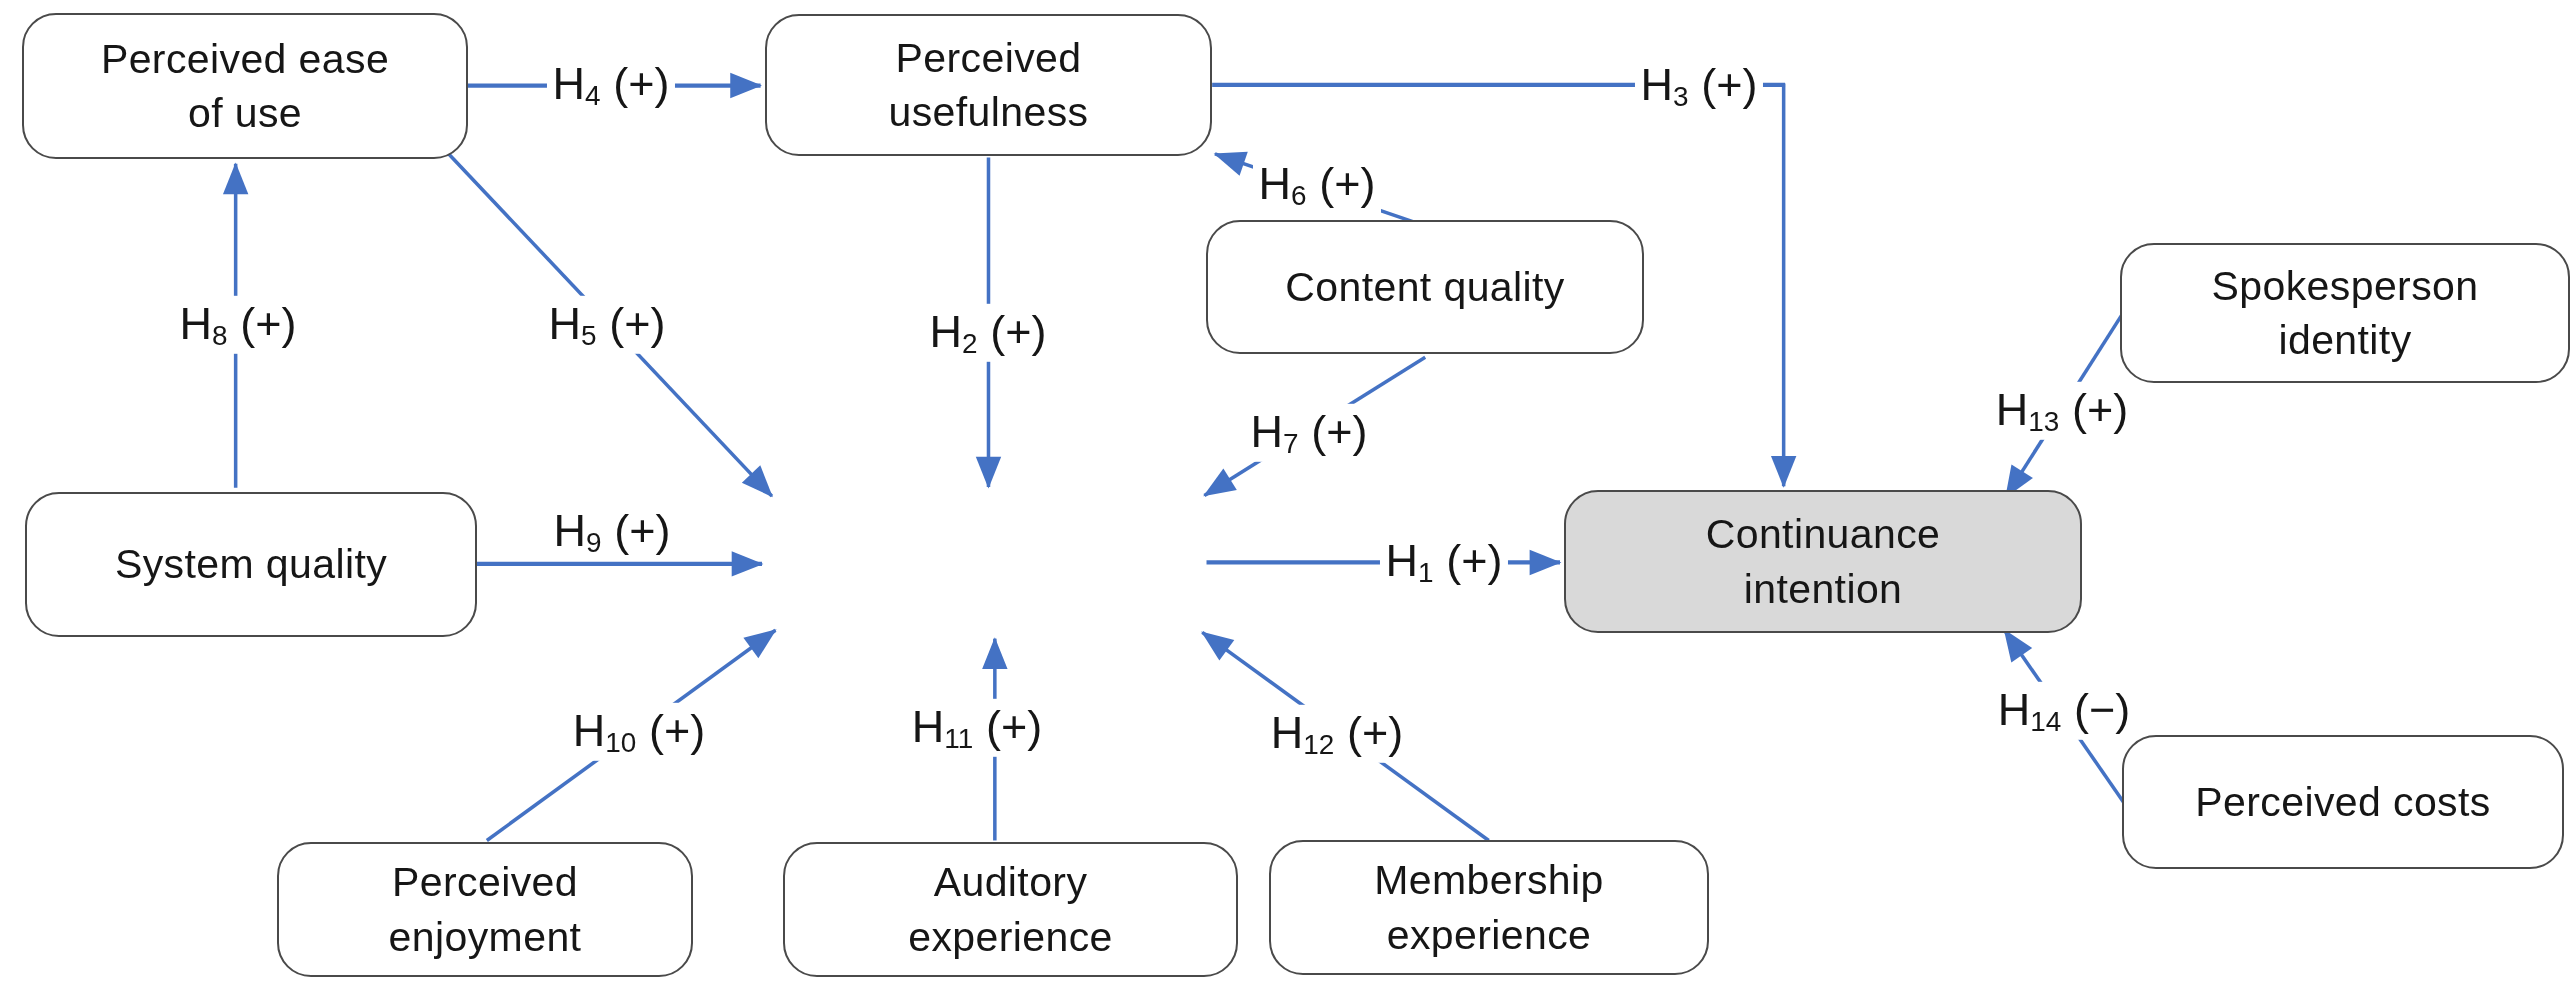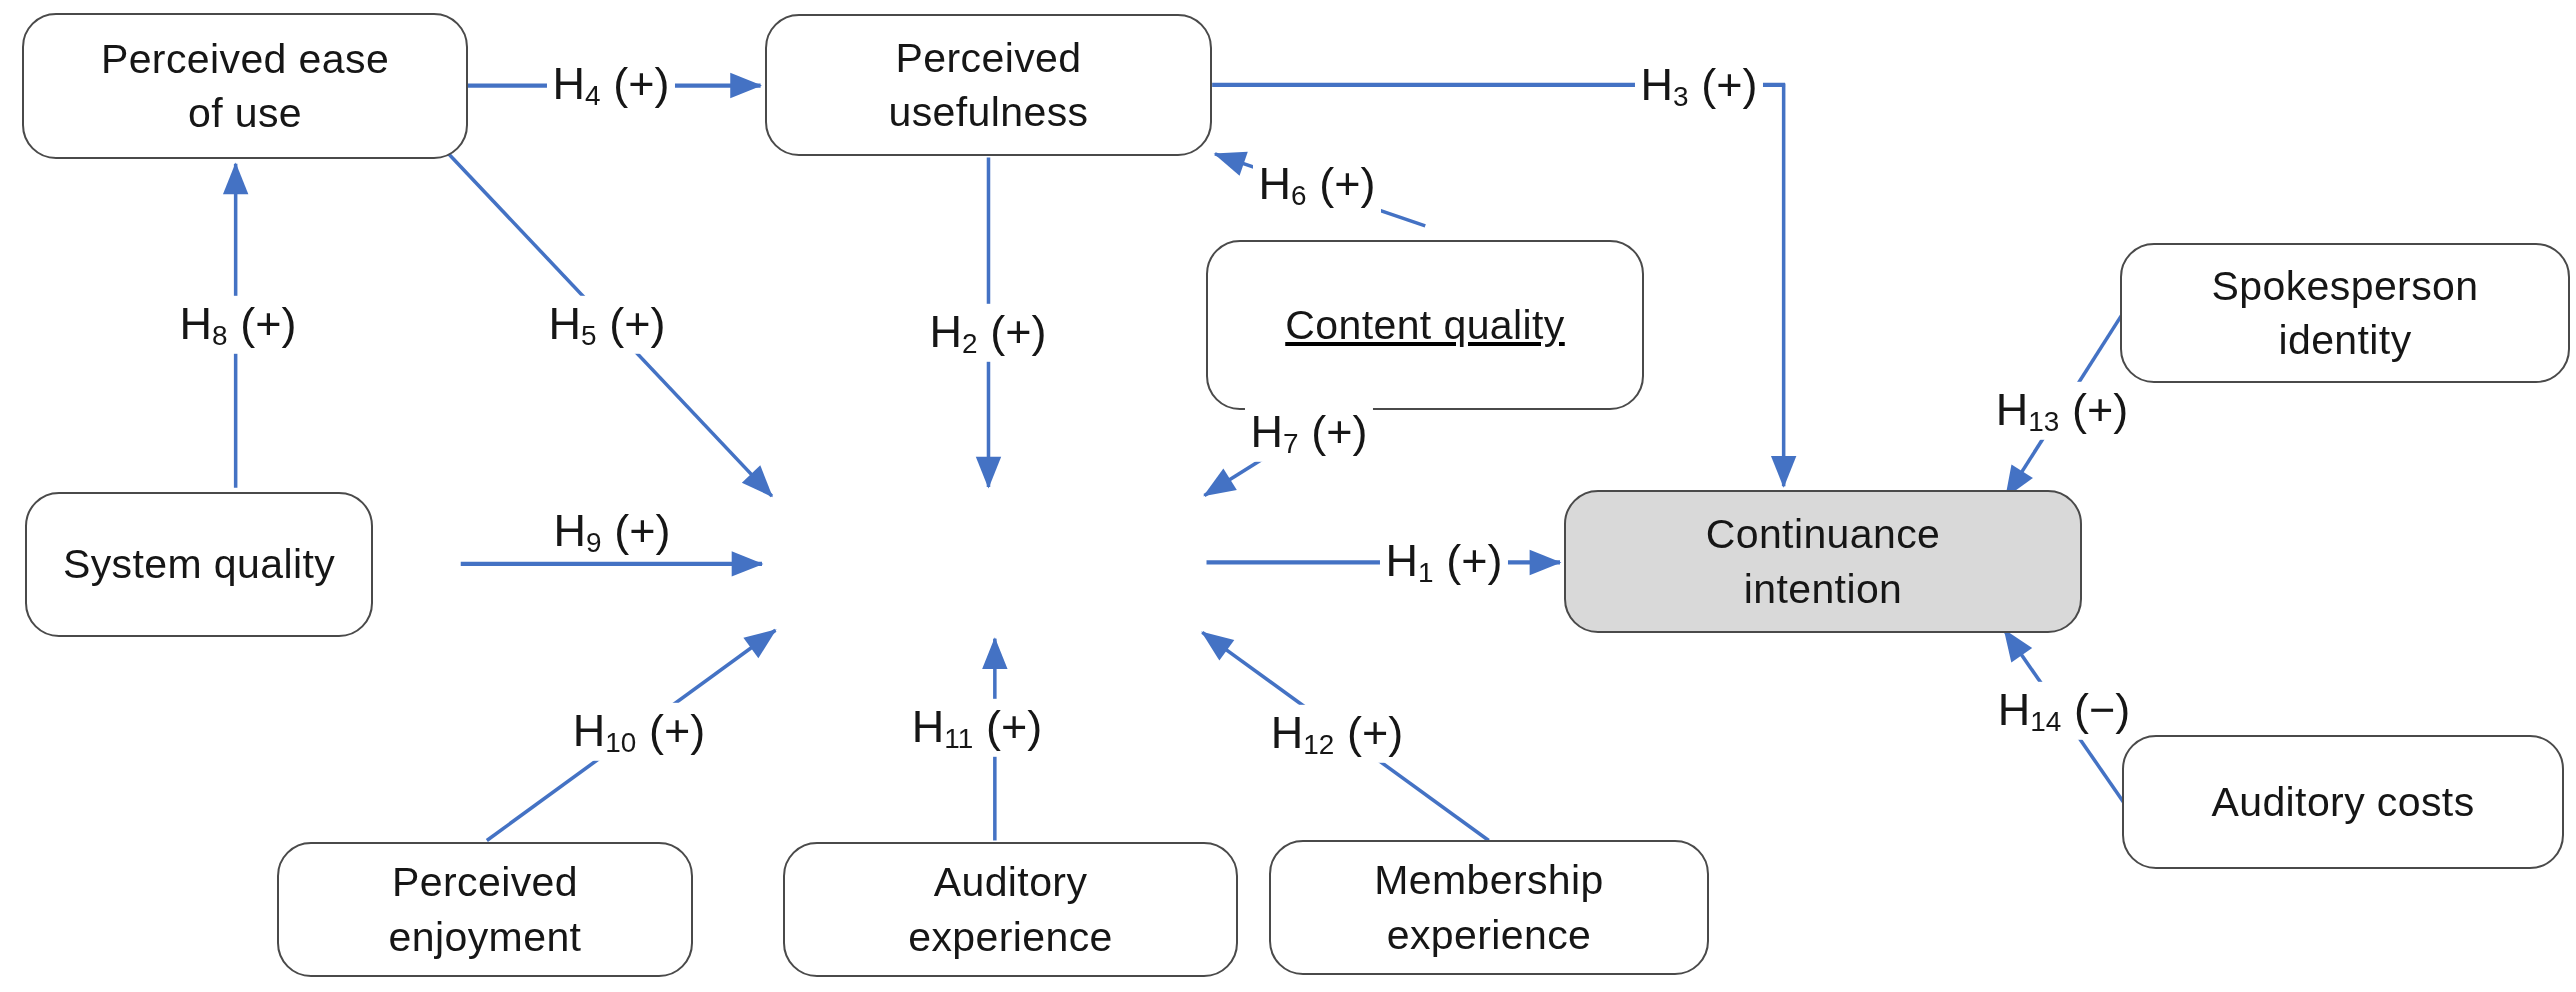--- a/index.html
+++ b/index.html
@@ -89,48 +89,48 @@
   </svg>
 
   <div class="node" style="left:22px;   top:13.4px;   width:446px; height:146px;">
     <span class="node-label">Perceived ease
 of use</span>
   </div>
   <div class="node" style="left:765px; top:14px;   width:447px; height:142px;">
     <span class="node-label">Perceived
 usefulness</span>
   </div>
-  <div class="node" style="left:1206px; top:240px;  width:438px; height:170px;text-decoration:underline;">
+  <div class="node" style="left:1206px; top:220px;  width:438px; height:134px;">
     <span class="node-label">Content quality</span>
   </div>
   <div class="node" style="left:2120px; top:243px;  width:450px; height:140px;">
     <span class="node-label">Spokesperson
 identity</span>
   </div>
-  <div class="node" style="left:25px;   top:492px;  width:348px; height:145px;">
+  <div class="node" style="left:25px;   top:492px;  width:452px; height:145px;">
     <span class="node-label">System quality</span>
   </div>
   <div class="node shaded" style="left:1564px; top:490px; width:518px; height:143px;">
     <span class="node-label">Continuance
 intention</span>
   </div>
   <div class="node" style="left:277px;  top:842px; width:416px; height:135px;">
     <span class="node-label">Perceived
 enjoyment</span>
   </div>
   <div class="node" style="left:783px; top:842px; width:455px; height:135px;justify-content:center;">
     <span class="node-label">Auditory
 experience</span>
   </div>
   <div class="node" style="left:1269px; top:840px; width:440px; height:135px;">
     <span class="node-label">Membership
 experience</span>
   </div>
   <div class="node" style="left:2122px; top:735px; width:442px; height:134px;">
-    <span class="node-label">Auditory costs</span>
+    <span class="node-label">Perceived costs</span>
   </div>
 
   <div class="hlabel" style="left:611px;  top:85px;"><span>H</span><sub>4</sub><span class="sign">(+)</span></div>
   <div class="hlabel" style="left:1699px; top:86px;"><span>H</span><sub>3</sub><span class="sign">(+)</span></div>
   <div class="hlabel" style="left:1317px; top:185px;"><span>H</span><sub>6</sub><span class="sign">(+)</span></div>
   <div class="hlabel" style="left:238px;  top:325px;"><span>H</span><sub>8</sub><span class="sign">(+)</span></div>
   <div class="hlabel" style="left:607px;  top:325px;"><span>H</span><sub>5</sub><span class="sign">(+)</span></div>
   <div class="hlabel" style="left:988px; top:333px;"><span>H</span><sub>2</sub><span class="sign">(+)</span></div>
   <div class="hlabel" style="left:2062px; top:411px;"><span>H</span><sub>13</sub><span class="sign">(+)</span></div>
   <div class="hlabel" style="left:1309px; top:433px;"><span>H</span><sub>7</sub><span class="sign">(+)</span></div>

